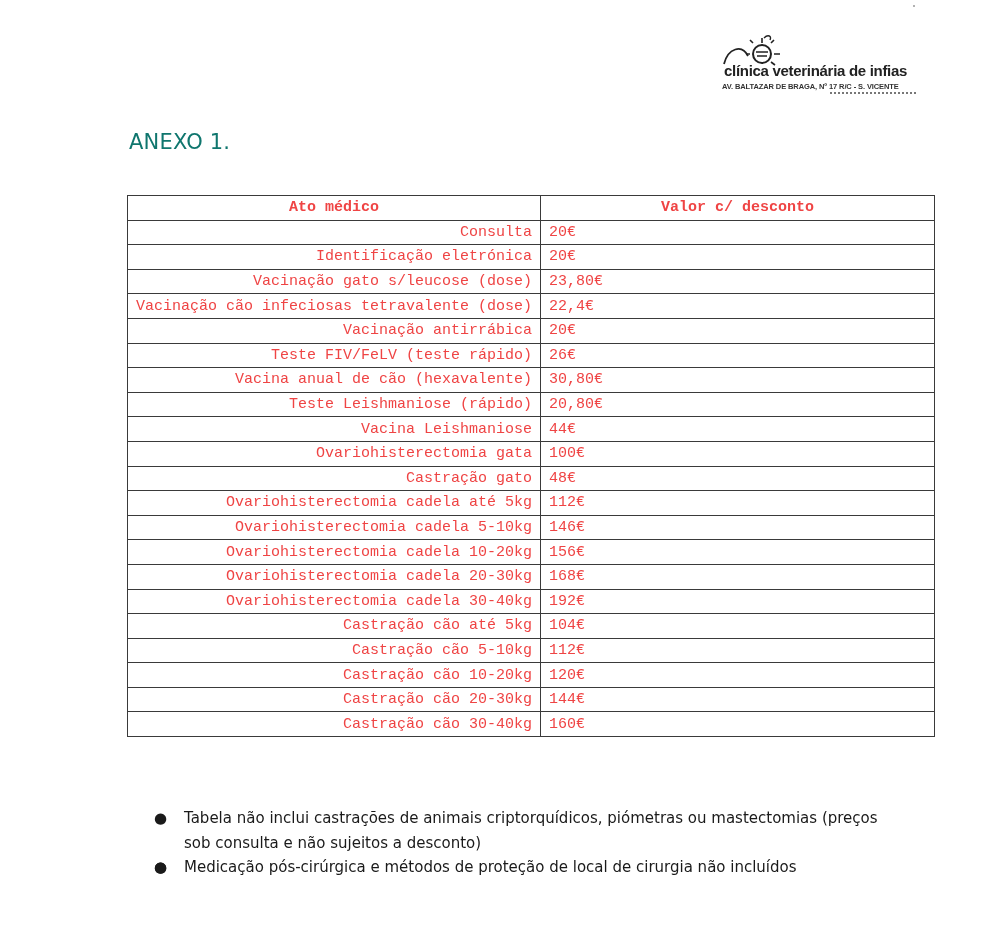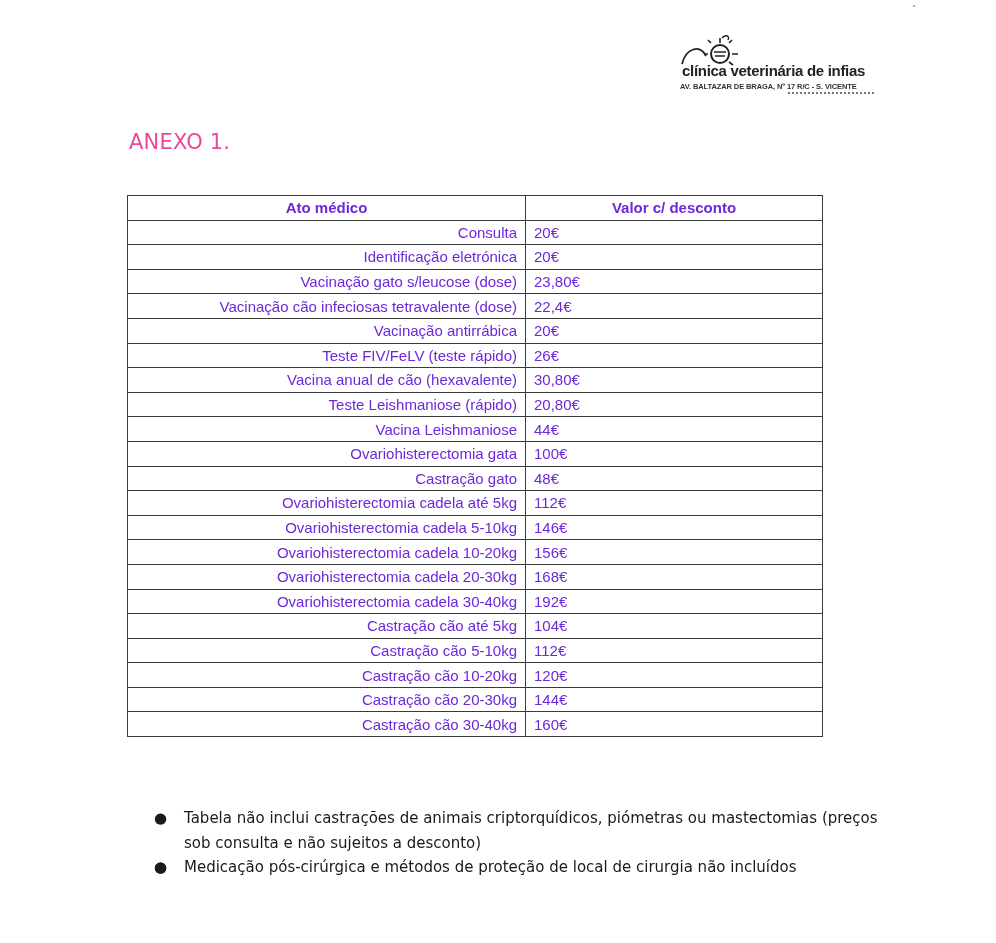--- a/index.html
+++ b/index.html
@@ -10,21 +10,21 @@
     body {
       width: 996px;
       height: 943px;
       position: relative;
       overflow: hidden;
       font-family: "Liberation Sans", sans-serif;
       color: #1a1a1a;
     }
     .logo {
       position: absolute;
-      left: 680px;
+      left: 722px;
       top: 34px;
       width: 210px;
       height: 70px;
     }
     .logo-mark {
       position: absolute;
       left: 0;
       top: 0;
       width: 70px;
       height: 36px;
@@ -58,32 +58,32 @@
       width: 86px;
       height: 4px;
       border-top: 2px dotted #777;
     }
     .annex-title {
       position: absolute;
       left: 129px;
       top: 130px;
       font-family: "DejaVu Sans", sans-serif;
       font-size: 21px;
-      color: #ec4899;
+      color: #0f766e;
       letter-spacing: 0.2px;
     }
     table.price-table {
       position: absolute;
       left: 127px;
       top: 195px;
-      width: 696px;
+      width: 808px;
       border-collapse: collapse;
-      font-family: Liberation Sans, sans-serif;
-      font-size: 15px;
-      color: #6d28d9;
+      font-family: Liberation Mono, monospace;
+      font-size: 15px;
+      color: #ef4444;
     }
     table.price-table th,
     table.price-table td {
       border: 1.5px solid #3a3a3a;
       height: 23.6px;
       padding: 0 8px;
       line-height: 23px;
       white-space: nowrap;
     }
     table.price-table th {

